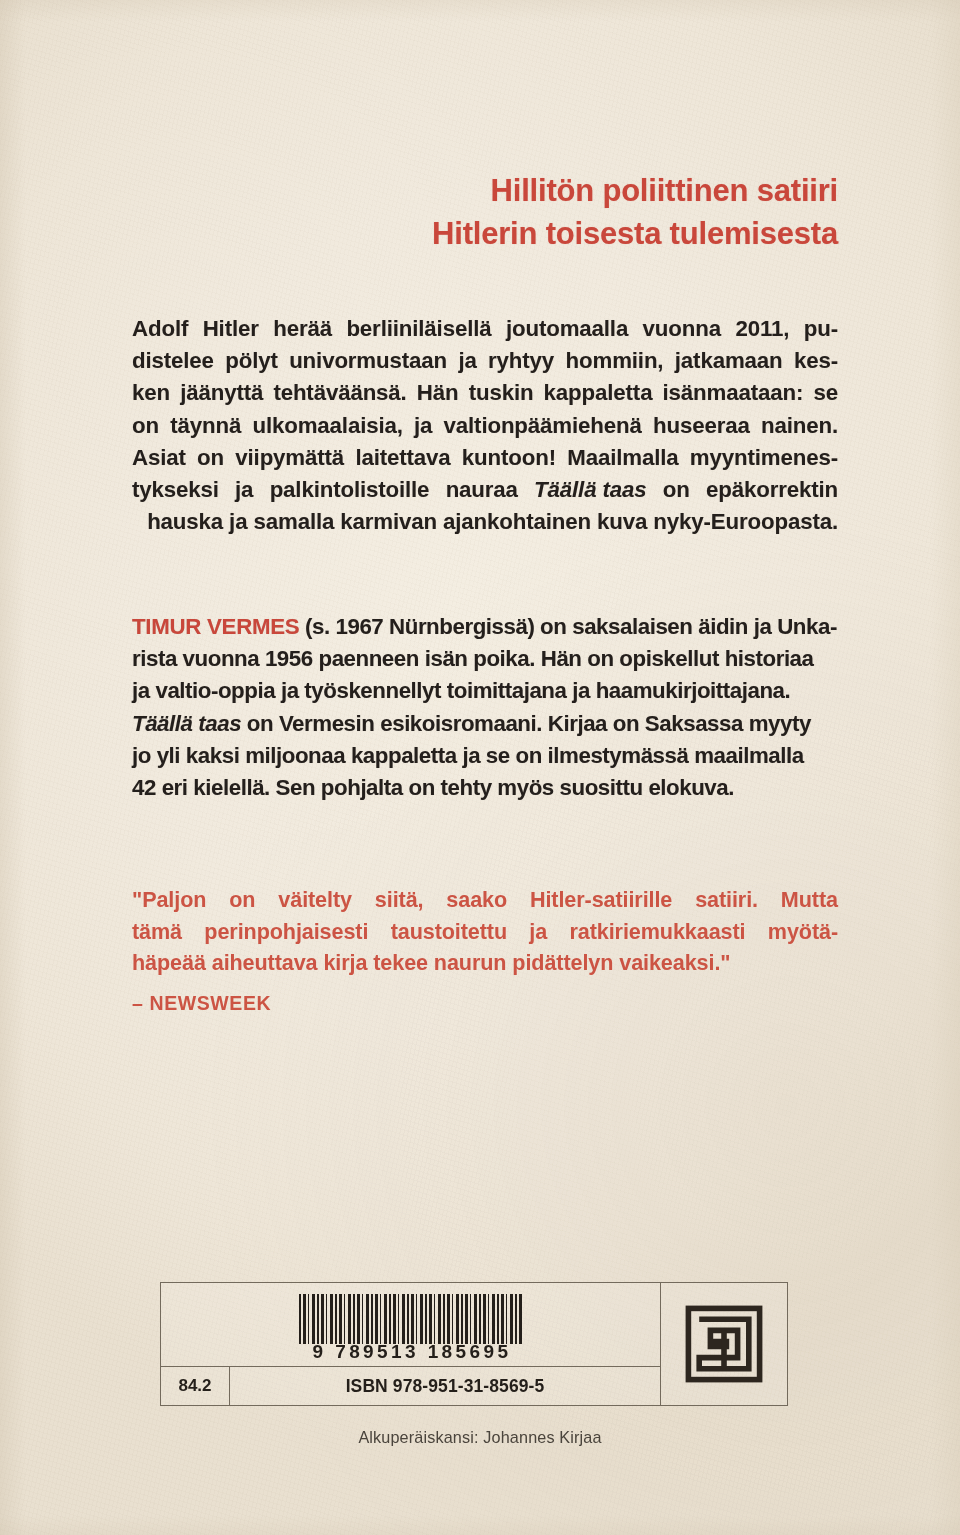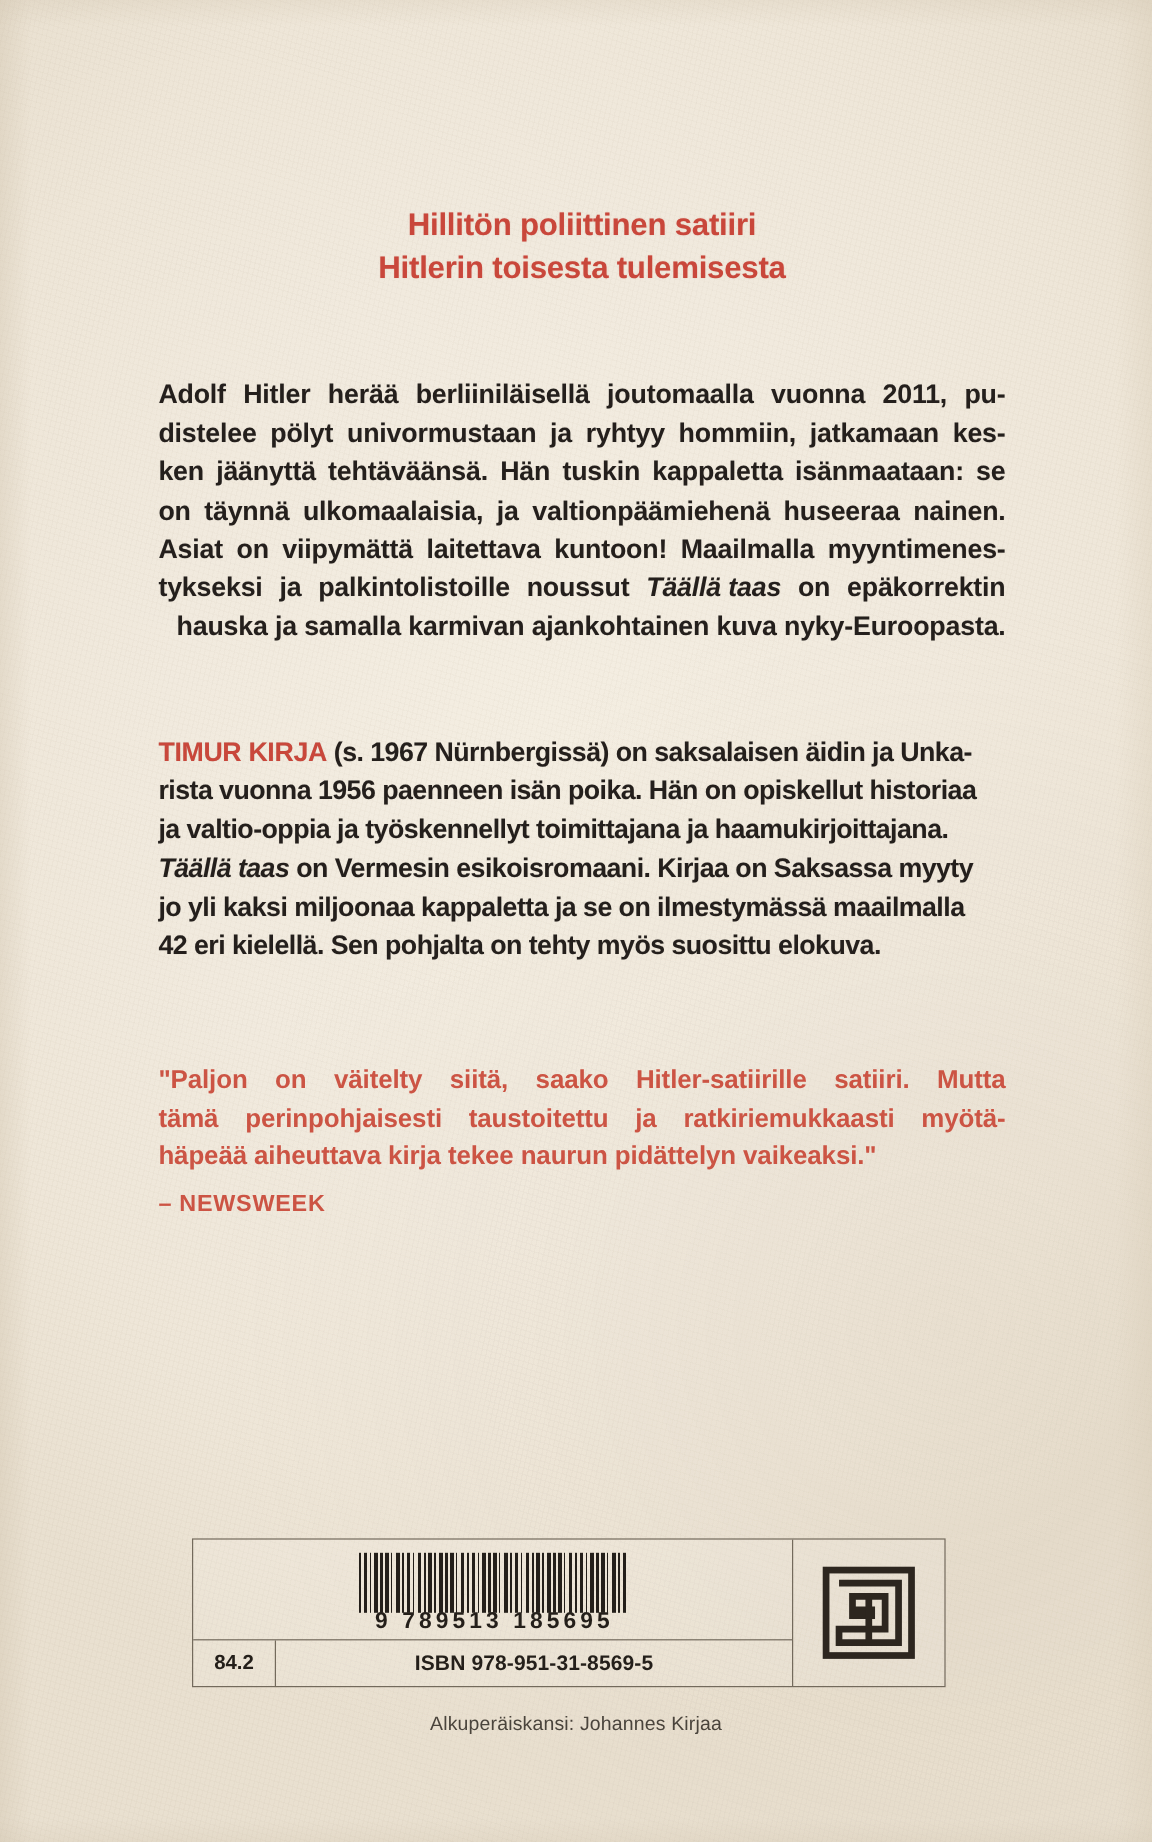--- a/index.html
+++ b/index.html
@@ -51,24 +51,24 @@
     top: 0;
     width: 706px;
   }
 
   
   .headline {
     position: absolute;
     left: 0;
     top: 170px;
     width: 706px;
-    text-align: center;
+    text-align: right;
     color: #c9473b;
     font-weight: bold;
-    font-size: 26px;
+    font-size: 31px;
     line-height: 1.38;
     letter-spacing: -0.2px;
     font-stretch: condensed;
     text-shadow: 0 0 1px rgba(201,71,59,0.25);
   }
   .headline .hl-line { display: block; white-space: nowrap; }
 
   
   .para {
     position: absolute;
@@ -308,30 +308,30 @@
           <span>viipymättä</span>
           <span>laitettava</span>
           <span>kuntoon!</span>
           <span>Maailmalla</span>
           <span>myyntimenes-</span>
         </span>
         <span class="ln">
           <span>tykseksi</span>
           <span>ja</span>
           <span>palkintolistoille</span>
-          <span>noussut</span>
+          <span>nauraa</span>
           <span class="it">Täällä taas</span>
           <span>on</span>
           <span>epäkorrektin</span>
         </span>
         <span class="ln last">hauska ja samalla karmivan ajankohtainen kuva nyky-Euroopasta.</span>
       </div>
 
     <div class="para" id="author-bio">
-      <span class="ln"><span class="nm">TIMUR KIRJA</span><span> (s. 1967 Nürnbergissä) on saksalaisen äidin ja Unka-</span></span>
+      <span class="ln"><span class="nm">TIMUR VERMES</span><span> (s. 1967 Nürnbergissä) on saksalaisen äidin ja Unka-</span></span>
       <span class="ln">rista vuonna 1956 paenneen isän poika. Hän on opiskellut historiaa</span>
       <span class="ln">ja valtio-oppia ja työskennellyt toimittajana ja haamukirjoittajana.</span>
       <span class="ln"><span class="it">Täällä taas</span><span> on Vermesin esikoisromaani. Kirjaa on Saksassa myyty</span></span>
       <span class="ln">jo yli kaksi miljoonaa kappaletta ja se on ilmestymässä maailmalla</span>
       <span class="ln">42 eri kielellä. Sen pohjalta on tehty myös suosittu elokuva.</span>
     </div>
 
     <div id="review-quote">
       <div id="review-quote-lines">
           <span class="ln">

